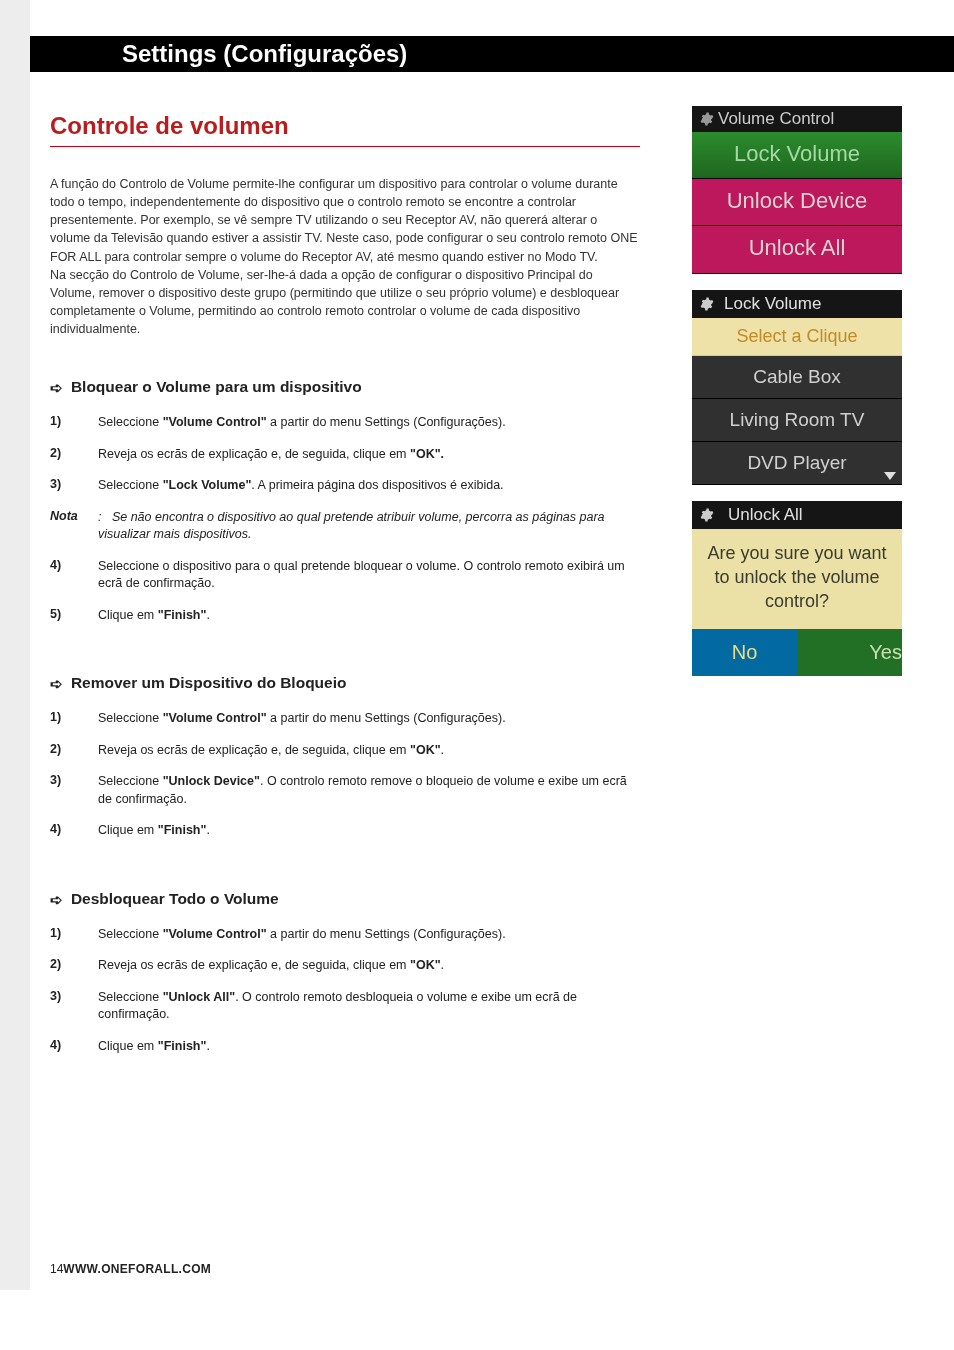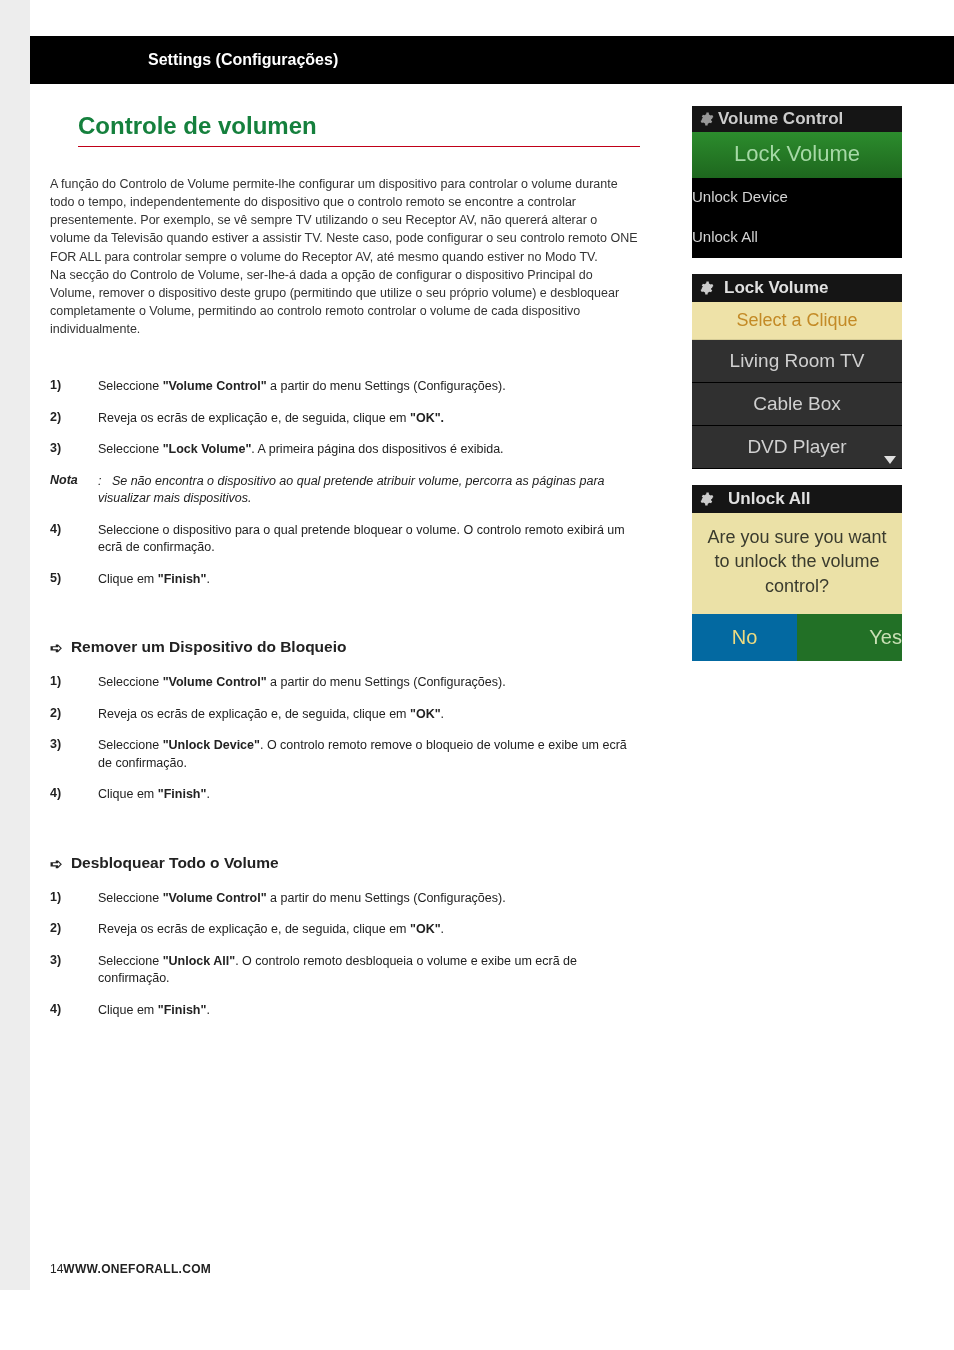--- a/index.html
+++ b/index.html
@@ -11,42 +11,41 @@
     position: relative;
     color: #222;
     font-size: 12.5px;
     overflow: hidden;
   }
   .left-strip {
     position: absolute; left:0; top:0; width:30px; height: 1290px;
     background: #ededed;
   }
   .top-band {
-    position: absolute; left: 30px; top: 36px; right: 0; height: 48px;
+    position: absolute; left: 30px; top: 36px; right: 0; height: 36px;
     background: #000;
     color: #fff;
     display: flex; align-items: center;
-    padding-left: 118px;
+    padding-left: 92px;
     font-weight: 700;
-    font-size: 16px;
+    font-size: 24px;
   }
   .content-col {
     position: absolute;
     left: 50px;
     top: 112px;
     width: 590px;
   }
   .section-title {
-    color: #15803d;
+    color: #b91c1c;
     font-size: 24px;
     font-weight: 700;
     border-bottom: 1.5px solid #c00018;
     padding-bottom: 6px;
     margin-bottom: 28px;
-    margin-left: 28px;
   }
   .intro {
     color: #333;
     line-height: 1.45;
     margin-bottom: 40px;
   }
   .sub-block { margin-bottom: 50px; }
   .sub-heading {
     font-weight: 700;
     font-size: 15.5px;
@@ -74,37 +73,37 @@
   }
   .screen { width: 210px; margin-bottom: 16px; font-family: "Segoe UI", Arial, sans-serif; }
   .sc-header {
     background: #151515;
     color: #ccc;
     font-size: 17px;
     padding: 4px 8px;
     display: flex;
     align-items: center;
     gap: 4px;
-    font-weight: bold;
   }
   .sc-header.tight { padding: 3px 8px; }
   .gear { flex-shrink:0; }
   .row-green {
     background: linear-gradient(#2c8c2d,#1e671e);
     color: #a6d9a6;
     font-size: 22px;
     text-align: center;
     padding: 10px 0 12px;
     border-bottom: 1px solid #000;
     line-height: 1.1;
   }
   .row-black {
-    background: #000000;
+    background: #be185d;
     color: #d4d4d4;
-    font-size: 15px;
+    font-size: 22px;
+    text-align: center;
     padding: 10px 0 12px;
     border-bottom: 1px solid #000;
     line-height: 1.1;
   }
   .screen2 .sc-header { color: #e0e0e0; gap:10px;}
   .row-yellow-hdr {
     background: #eee2a8;
     color: #c38a26;
     font-size: 18px;
     text-align: center;
@@ -164,20 +163,24 @@
 </div>
 
 <div class="content-col">
 
   <div class="section-title">Controle de volumen</div>
 
   <div class="intro" style="white-space:pre-line;">A função do Controlo de Volume permite-lhe configurar um dispositivo para controlar o volume durante todo o tempo, independentemente do dispositivo que o controlo remoto se encontre a controlar presentemente.   Por exemplo, se vê sempre TV utilizando o seu Receptor AV, não quererá alterar o volume da Televisão quando estiver a assistir TV. Neste caso, pode configurar o seu controlo remoto ONE FOR ALL para controlar sempre o volume do Receptor AV, até mesmo quando estiver no Modo TV.
 Na secção do Controlo de Volume, ser-lhe-á dada a opção de configurar o dispositivo Principal do Volume, remover o dispositivo deste grupo (permitindo que utilize o seu próprio volume) e desbloquear completamente o Volume, permitindo ao controlo remoto controlar o volume de cada dispositivo individualmente.</div>
 
   <div class="sub-block">
+    <div class="sub-heading">
+      <span class="arrow-r">➪</span>
+      <span>Bloquear o Volume para um dispositivo</span>
+    </div>
     <div class="step-row">
       <div class="step-num">1)</div>
       <div class="step-txt"><span>Seleccione </span><span class="b">"Volume Control"</span><span> a partir do menu Settings (Configurações).</span></div>
     </div>
     <div class="step-row">
       <div class="step-num">2)</div>
       <div class="step-txt"><span>Reveja os ecrãs de explicação e, de seguida, clique em </span><span class="b">"OK".</span></div>
     </div>
     <div class="step-row">
       <div class="step-num">3)</div>
@@ -260,22 +263,22 @@
   </div>
 
   <div class="screen screen2">
     <div class="sc-header">
       <svg class="gear" width="14" height="14" viewBox="0 0 24 24">
           <path fill="#ccc" d="M12 8a4 4 0 100 8 4 4 0 000-8zm9 4a8.9 8.9 0 00-.2-1.8l2.2-1.7-2-3.4-2.6 1a9 9 0 00-3.1-1.8L15 1h-4l-.3 2.8a9 9 0 00-3.1 1.8l-2.6-1-2 3.4 2.2 1.7A8.9 8.9 0 003 12c0 .6.07 1.2.2 1.8l-2.2 1.7 2 3.4 2.6-1a9 9 0 003.1 1.8L9 23h4l.3-2.8a9 9 0 003.1-1.8l2.6 1 2-3.4-2.2-1.7c.13-.6.2-1.2.2-1.8z"></path>
         </svg>
       <span>Lock Volume</span>
     </div>
     <div class="row-yellow-hdr">Select a Clique</div>
+    <div class="row-dark">Cable Box</div>
     <div class="row-dark">Living Room TV</div>
-    <div class="row-dark">Cable Box</div>
     <div class="row-dark last">DVD Player</div>
   </div>
 
   <div class="screen screen3">
     <div class="sc-header">
       <svg class="gear" width="14" height="14" viewBox="0 0 24 24">
           <path fill="#ccc" d="M12 8a4 4 0 100 8 4 4 0 000-8zm9 4a8.9 8.9 0 00-.2-1.8l2.2-1.7-2-3.4-2.6 1a9 9 0 00-3.1-1.8L15 1h-4l-.3 2.8a9 9 0 00-3.1 1.8l-2.6-1-2 3.4 2.2 1.7A8.9 8.9 0 003 12c0 .6.07 1.2.2 1.8l-2.2 1.7 2 3.4 2.6-1a9 9 0 003.1 1.8L9 23h4l.3-2.8a9 9 0 003.1-1.8l2.6 1 2-3.4-2.2-1.7c.13-.6.2-1.2.2-1.8z"></path>
         </svg>
       <span>Unlock All</span>
     </div>

